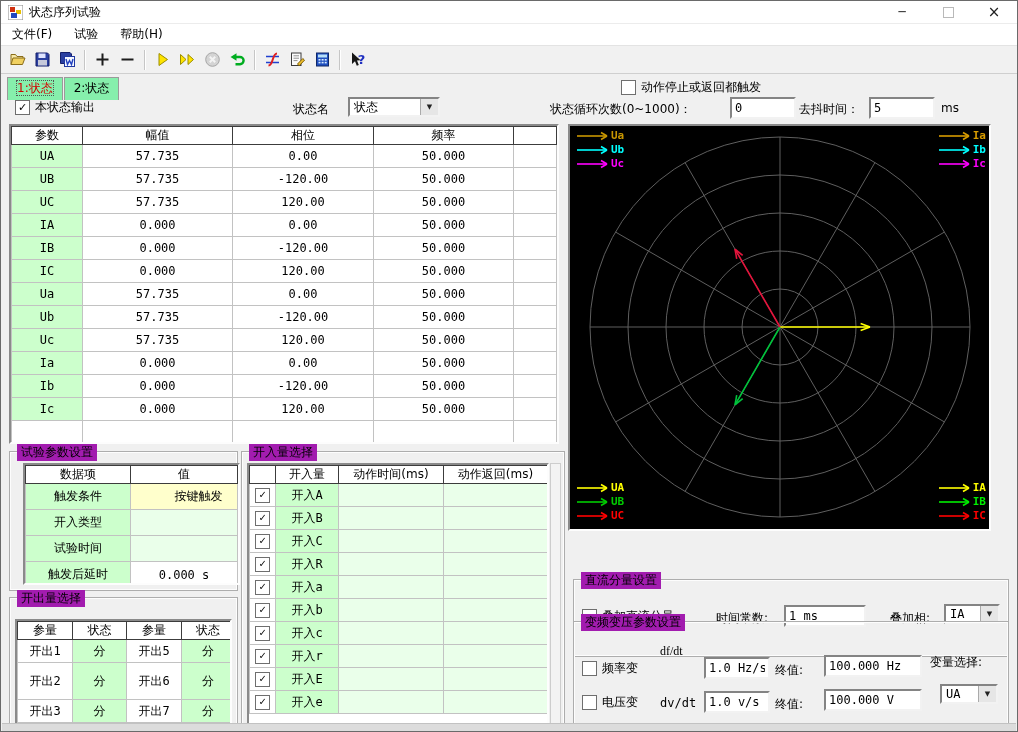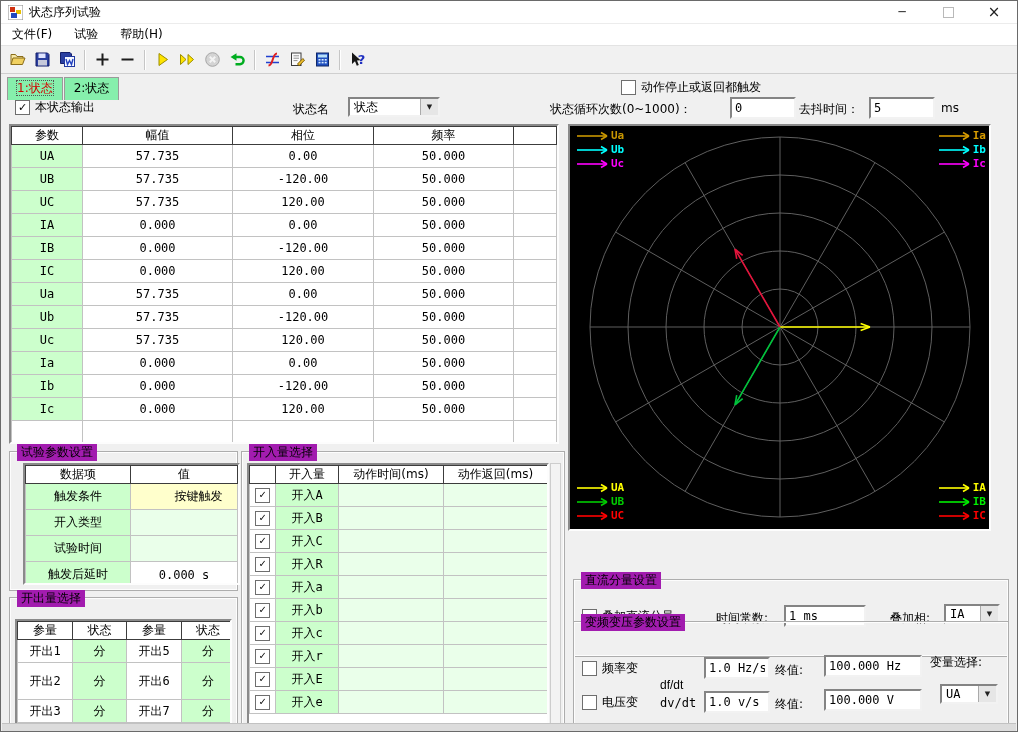--- a/index.html
+++ b/index.html
@@ -628,21 +628,21 @@
   </div>
 
   <div class="group" style="left:572px;top:620px;width:436px;height:112px;">
     <span class="group-title">变频变压参数设置</span>
     <span class="g-item" style="left:356px;top:32px;">变量选择:</span>
 
     <div class="g-item" style="left:8px;top:38px;">
       <span class="cb"></span>
       <span>频率变</span>
     </div>
-    <span class="g-item" style="left:86px;top:56px;font-family:Liberation Sans, sans-serif;">df/dt</span>
+    <span class="g-item" style="left:86px;top:22px;font-family:Liberation Serif, serif;">df/dt</span>
     <input class="field" style="position: absolute; left: 130px; top: 35px; width: 56px;" value="1.0 Hz/s">
     <span class="g-item" style="left:201px;top:40px;">终值:</span>
     <input class="field" style="position: absolute; left: 250px; top: 33px; width: 88px;" value="100.000 Hz">
 
     <div class="g-item" style="left:8px;top:72px;text-align:right;">
       <span class="cb"></span>
       <span>电压变</span>
     </div>
     <span class="g-item" style="left:86px;top:74px;font-family:'DejaVu Sans Mono',monospace;">dv/dt</span>
     <input class="field" style="position: absolute; left: 130px; top: 69px; width: 56px;" value="1.0 v/s">

